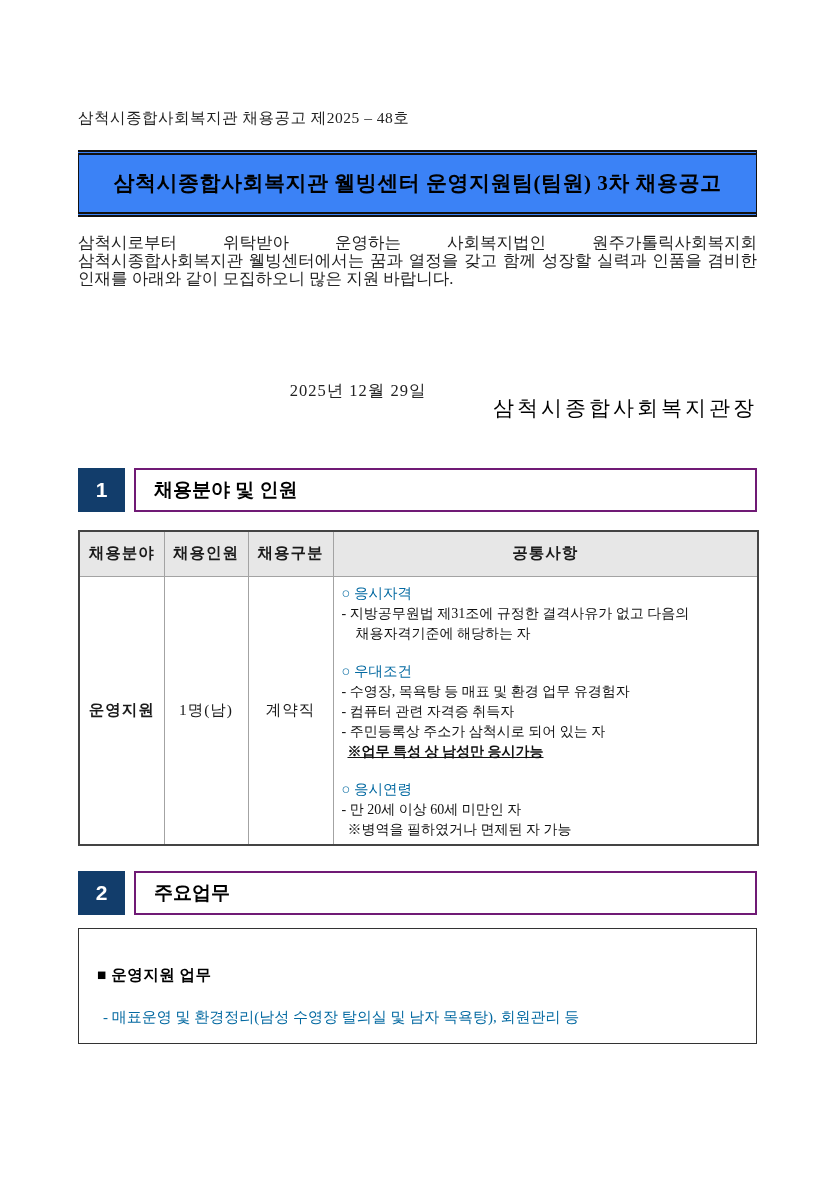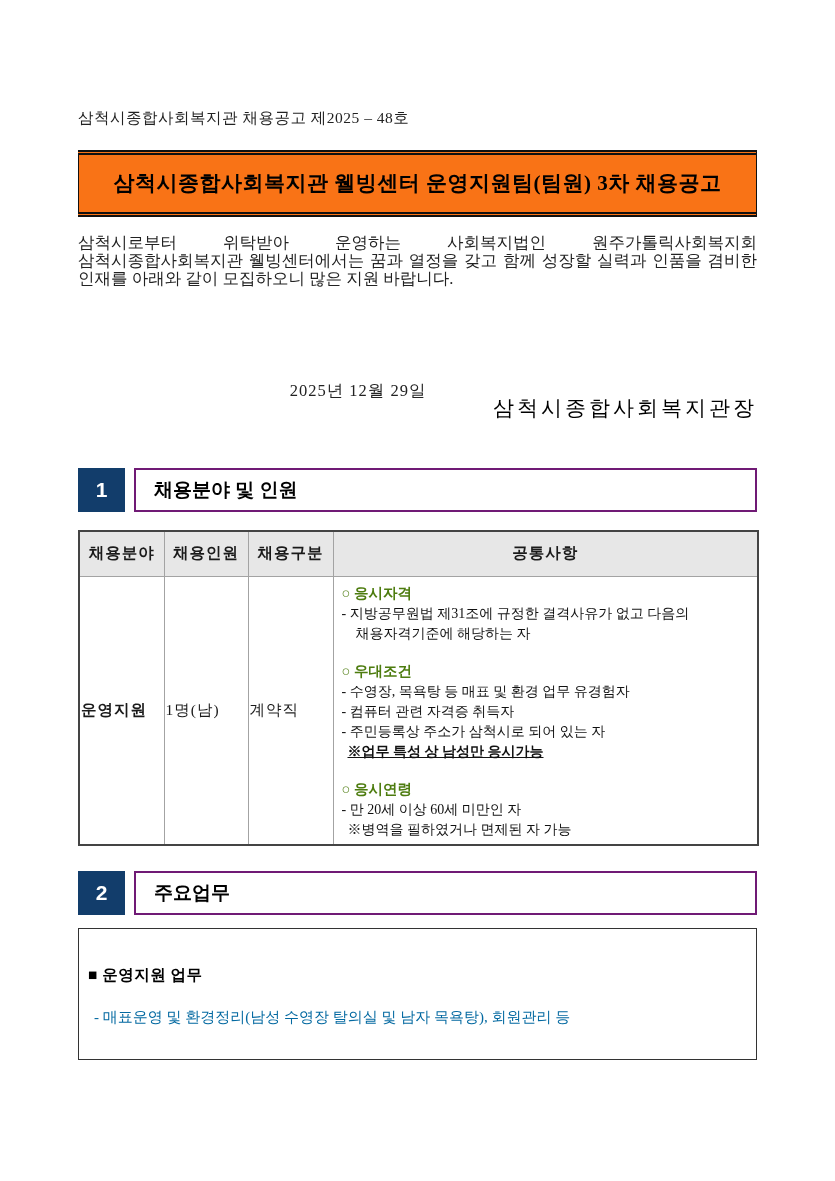--- a/index.html
+++ b/index.html
@@ -29,21 +29,21 @@
     color: #222;
   }
 
   
   .title-band {
     position: absolute;
     top: 150px;
     left: 78px;
     width: 679px;
     box-sizing: border-box;
-    background: #f97316;
+    background: #3b82f6;
     border-top: 5px double #111;
     border-bottom: 5px double #111;
     border-left: 1px solid #111;
     border-right: 1px solid #111;
     padding: 14px 4px 15px 4px;
     text-align: center;
     font-weight: bold;
     font-size: 21px;
     letter-spacing: 0.5px;
     color: #000;
@@ -136,67 +136,68 @@
   }
   table.recruit th {
     background: #e7e7e7;
     font-weight: bold;
     font-size: 15.5px;
     height: 45px;
     text-align: center;
     letter-spacing: 1px;
   }
   td.cell-center {
+    text-align: center;
     vertical-align: middle;
     font-size: 15.5px;
     letter-spacing: 1px;
   }
   td.cell-field { font-weight: bold; }
   td.common-cell {
     vertical-align: top;
     padding: 6px 8px 4px 8px;
     height: 248px;
   }
   .cc-line {
     font-size: 14px;
     line-height: 20px;
     padding-left: 14px;
     text-indent: -14px;
     color: #111;
     word-break: keep-all;
   }
   .cc-heading {
-    font-weight: bold;
+    font-weight: normal;
     font-size: 14.5px;
     line-height: 21px;
-    color: #4d7c0f;
+    color: #0369a1;
   }
   .cc-gap { height: 17px; }
   .cc-note-bold {
     font-weight: bold;
     text-decoration: underline;
     padding-left: 6px;
     text-indent: 0;
   }
   .cc-note {
     padding-left: 6px;
     text-indent: 0;
   }
 
   
   .duty-box {
     position: absolute;
     top: 928px;
     left: 78px;
     width: 679px;
-    height: 132px;
+    height: 116px;
     box-sizing: border-box;
     border: 1px solid #333;
     background: #fff;
-    padding: 36px 18px 0 9px;
+    padding: 36px 18px 0 18px;
   }
   .duty-heading {
     font-weight: bold;
     font-size: 15.5px;
     color: #000;
     letter-spacing: 0.5px;
   }
   .duty-item {
     margin-top: 22px;
     font-size: 15px;

